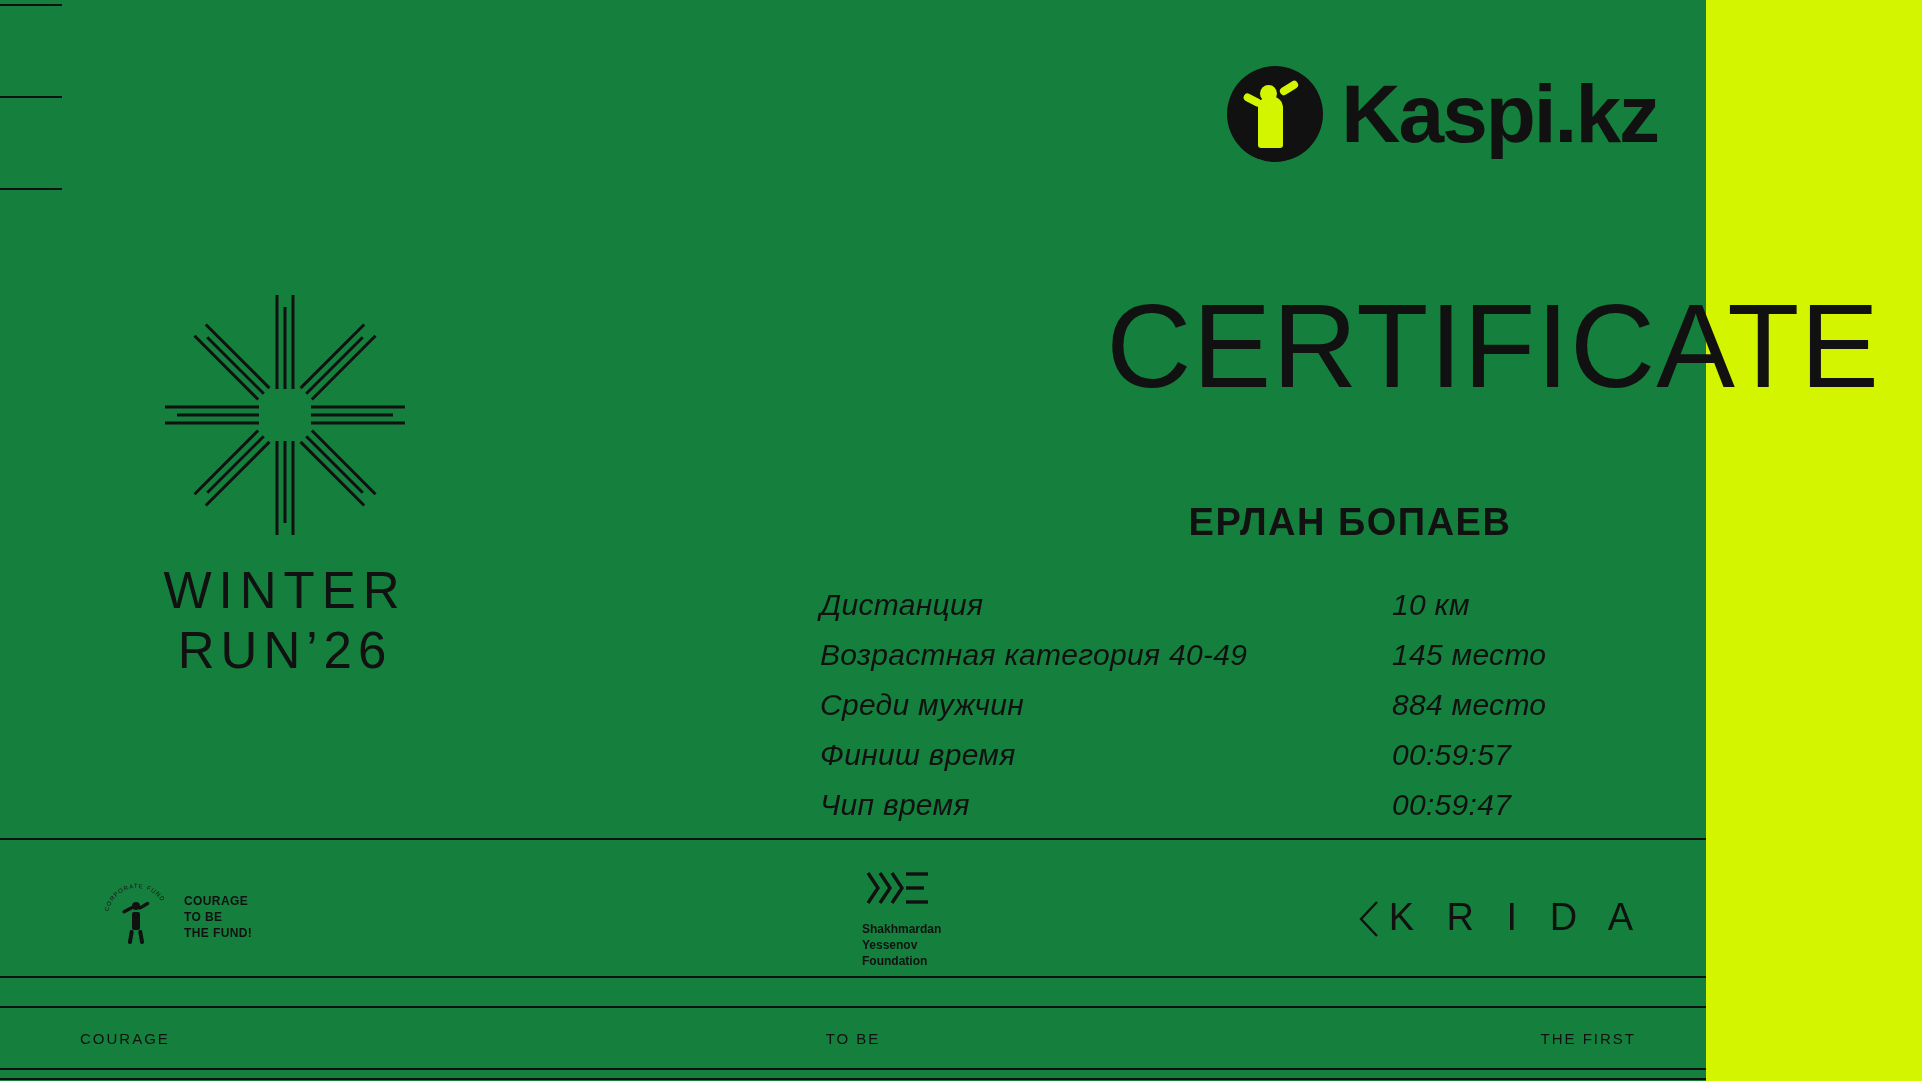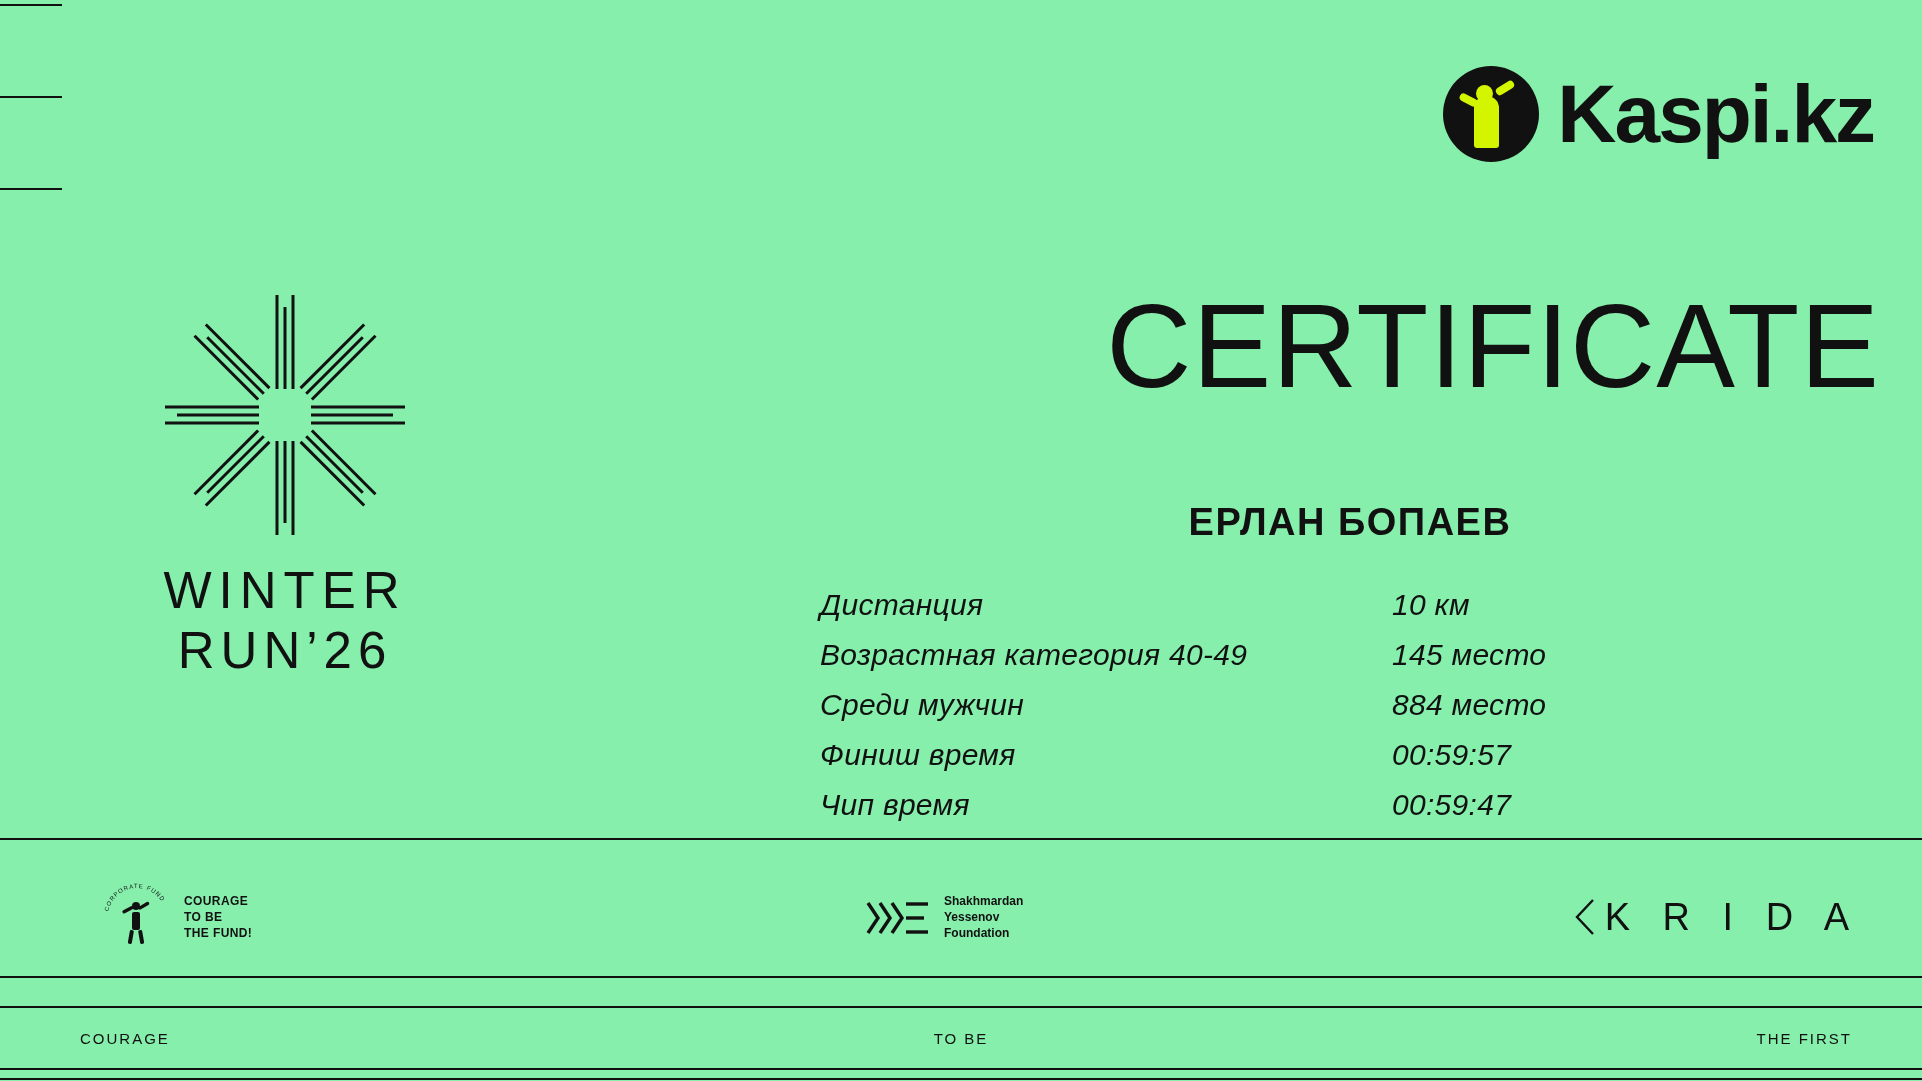--- a/index.html
+++ b/index.html
@@ -11,23 +11,23 @@
     width: 1922px;
     height: 1081px;
     font-family: "Liberation Sans", sans-serif;
     color: #111111;
     overflow: hidden;
     position: relative;
   }
 
   .certificate {
     position: relative;
-    width: 1922px;
+    width: 1706px;
     height: 1081px;
-    background: #86efac;
+    background: #15803d;
     box-sizing: border-box;
   }
 
   
   .edge-mark {
     position: absolute;
     left: 0;
     width: 62px;
     height: 2px;
     background: #111;
@@ -200,37 +200,38 @@
     font-size: 12px;
     line-height: 1.35;
     font-weight: 700;
     letter-spacing: 0.4px;
     color: #111;
   }
   .partner-yessenov {
     position: absolute;
     left: 862px;
     display: flex;
-    align-items: flex-end;
+    align-items: flex-start;
     gap: 10px;
+    flex-direction: column;
   }
   .yessenov-text {
     font-size: 12px;
     line-height: 1.35;
     font-weight: 700;
     color: #111;
   }
   .partner-krida {
     position: absolute;
     right: 62px;
     font-size: 38px;
     letter-spacing: 11px;
     color: #111;
     display: flex;
-    align-items: center;
+    align-items: flex-end;
     gap: 8px;
   }
 
   
   .strap {
     position: absolute;
     top: 1022px;
     left: 0;
     right: 0;
     height: 32px;

